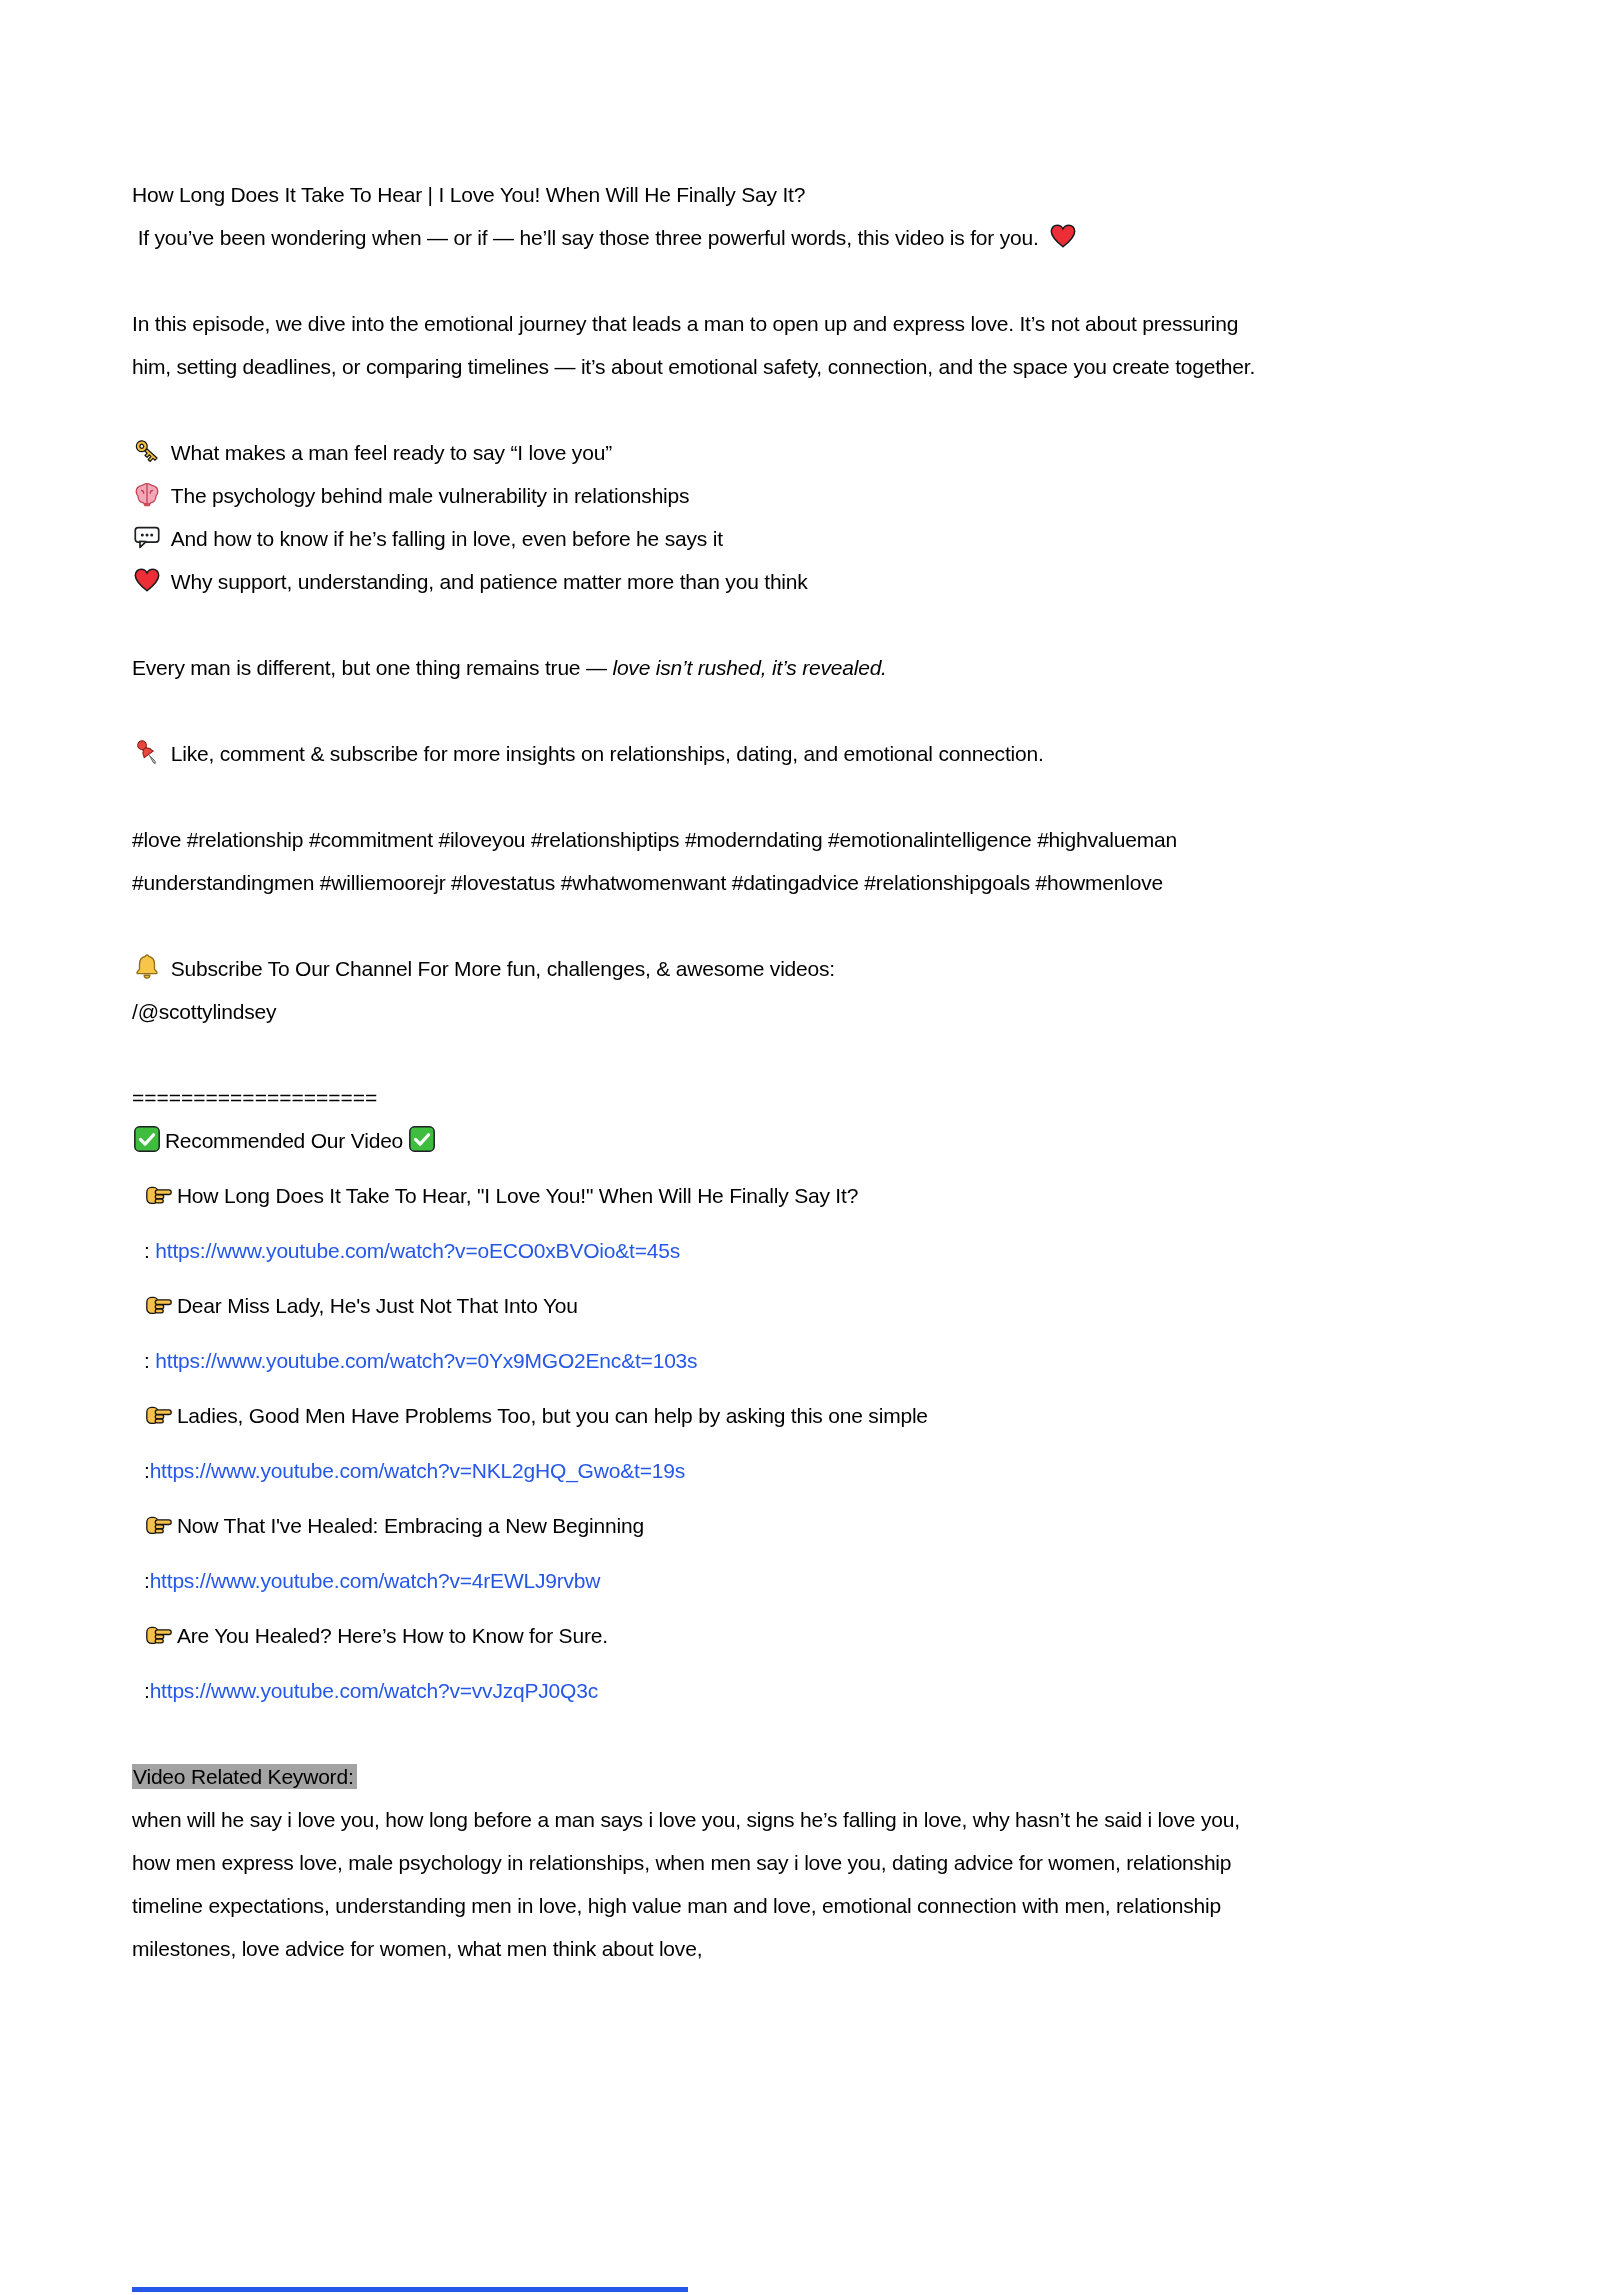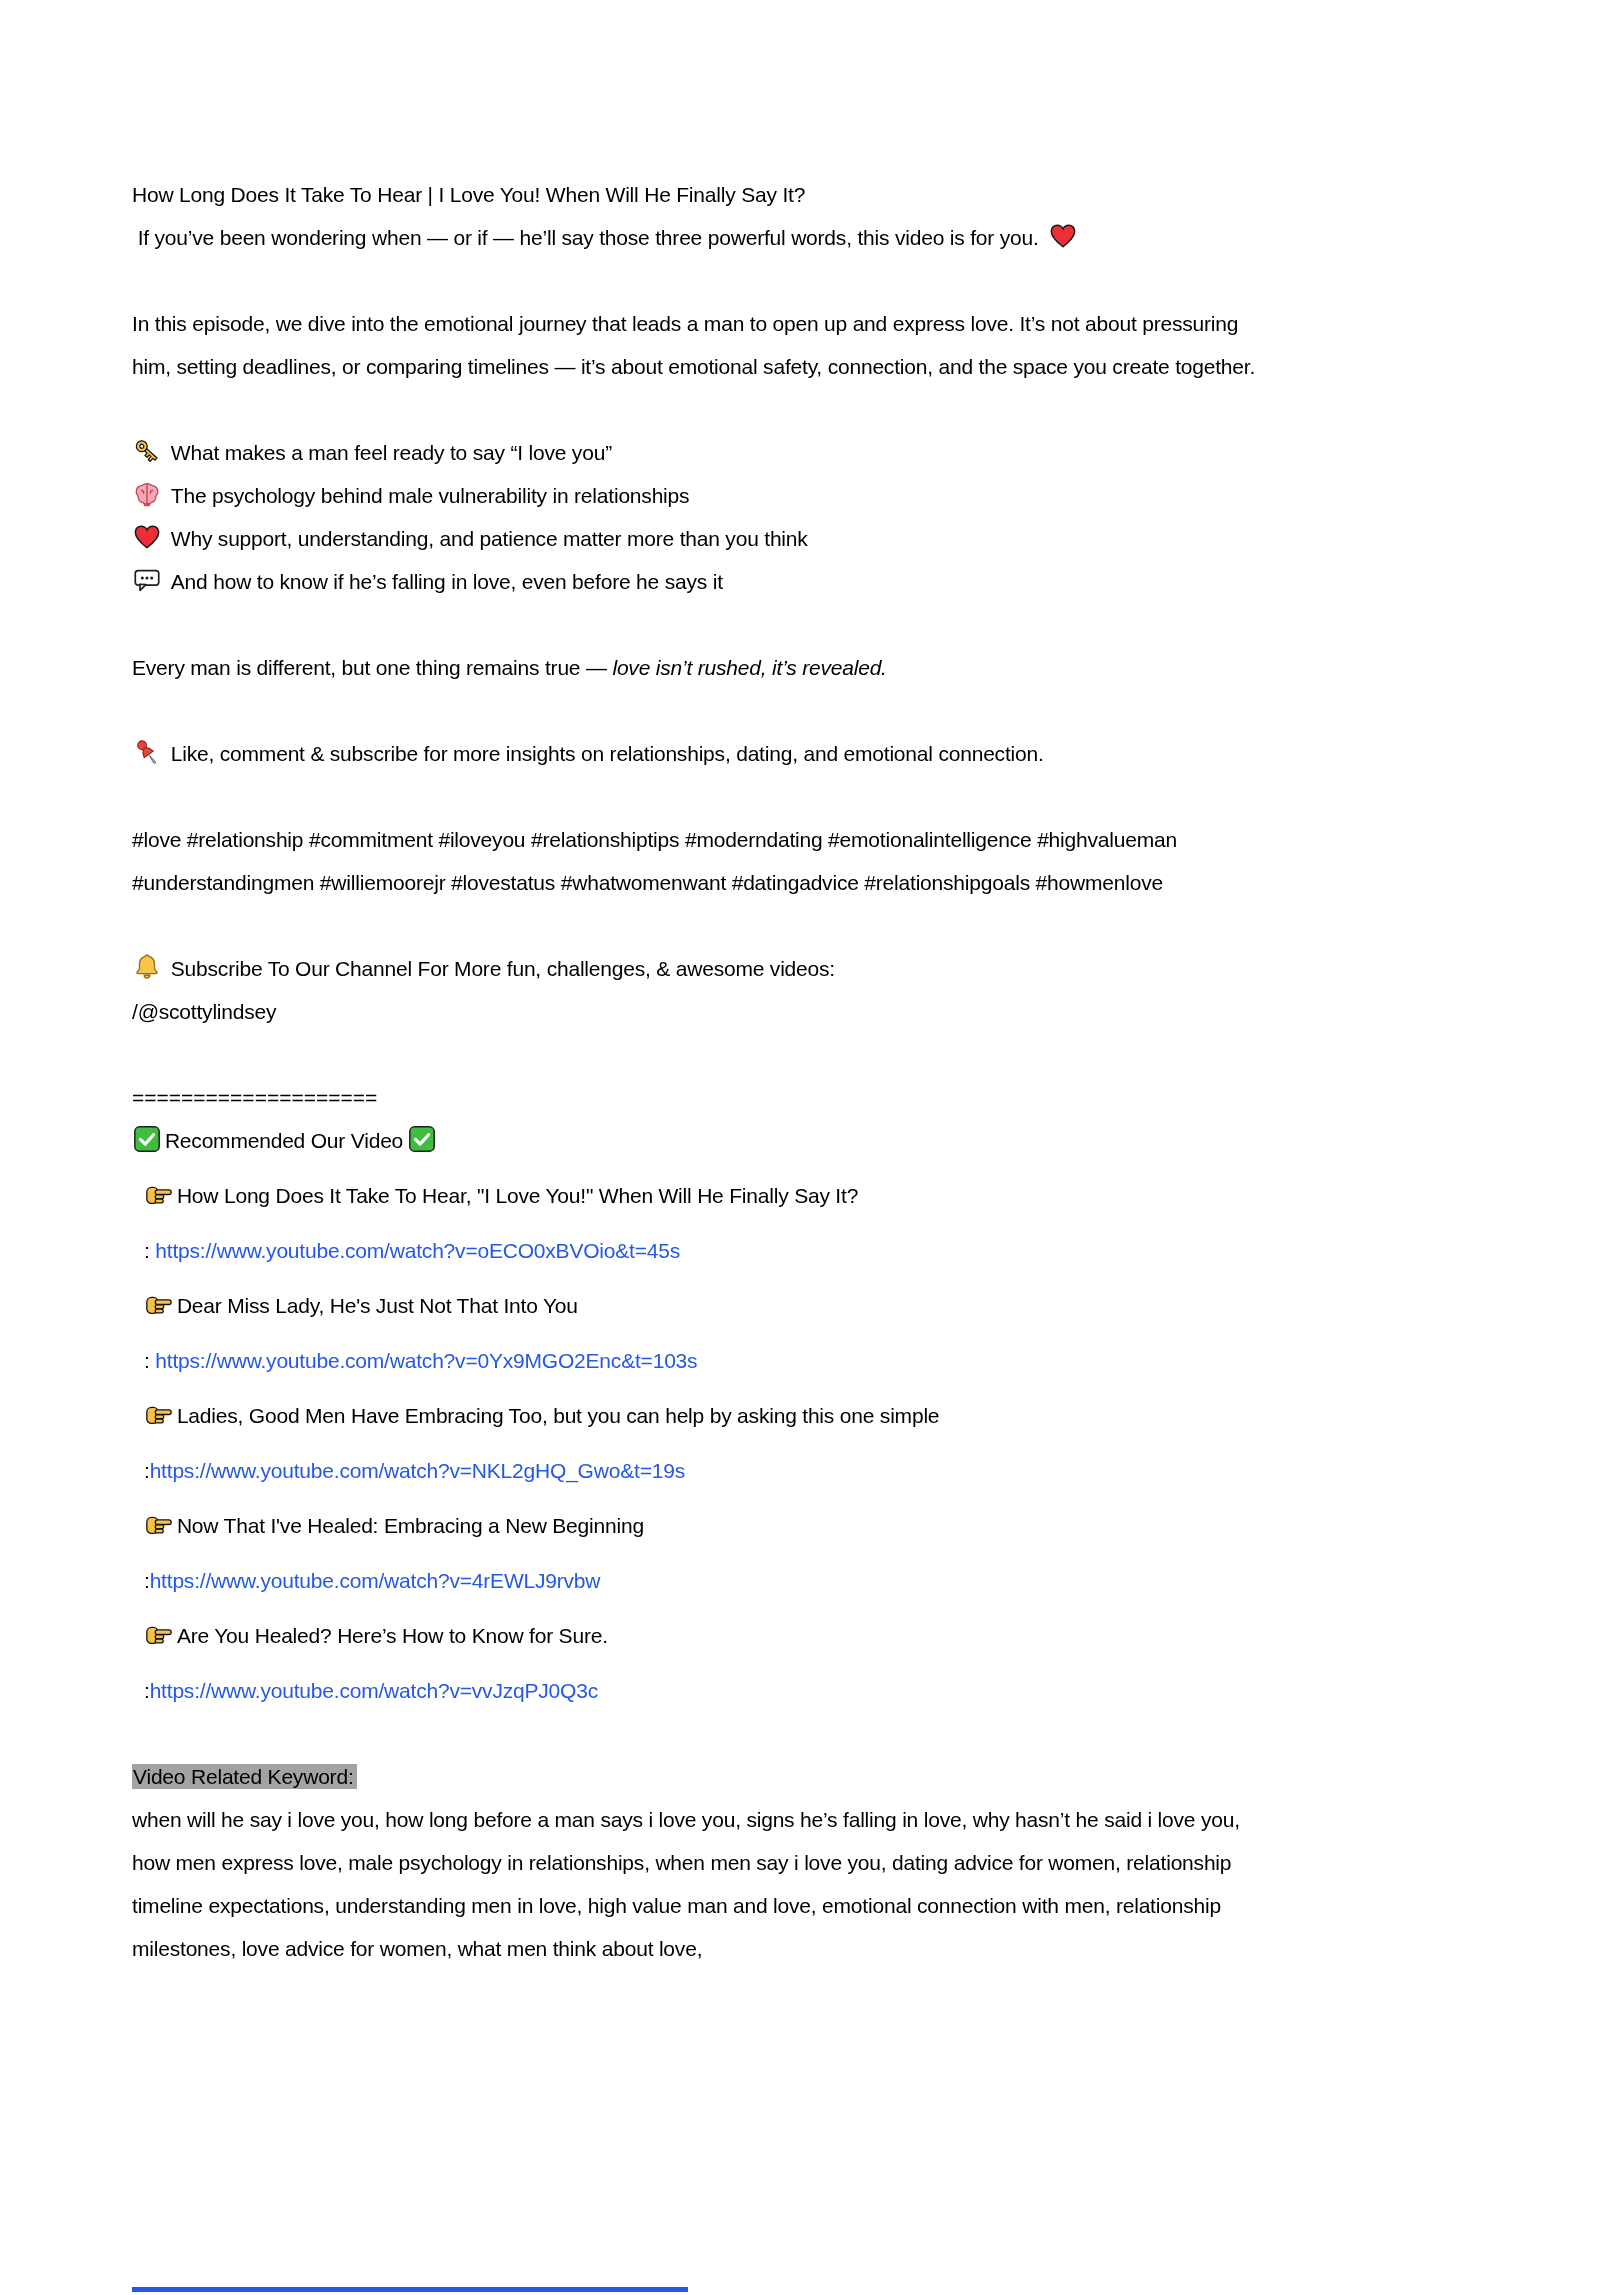--- a/index.html
+++ b/index.html
@@ -55,31 +55,31 @@
             <g stroke="#c2414f" stroke-width="1.4" fill="#f4a7b9">
               <path d="M16 5c-2.6 0-4 1.4-5.4 1.8C7 7.5 4.5 10 4.5 13.5c0 2 .8 3.6 2 4.8-.3 3.3 1.8 6.2 5 6.9 1.3 1.6 4 1.6 4.5 1.6s3.2 0 4.5-1.6c3.2-.7 5.3-3.6 5-6.9 1.2-1.2 2-2.8 2-4.8C27.5 10 25 7.5 21.4 6.8 20 6.4 18.6 5 16 5z"></path>
               <path d="M16 5.2v21.4" fill="none"></path>
               <path d="M10 12.2c1.5.2 2.5 1.5 2.5 3M22 12.2c-1.5.2-2.5 1.5-2.5 3" fill="none" stroke-linecap="round"></path>
             </g>
             <path d="M12.5 26.2c1 .9 6 .9 7 0l-1 2.4h-5z" fill="#e05252" stroke="#c2414f" stroke-width="1"></path>
           </svg></span><span>The psychology behind male vulnerability in relationships</span>
     </div>
     <div>
       <span class="icon sp"><svg viewBox="0 0 32 32">
-            <path d="M16 27.5C7.8 21 3.5 16.2 3.5 10.9 3.5 7 6.5 4.5 9.8 4.5c2.6 0 5 1.6 6.2 4 1.2-2.4 3.6-4 6.2-4 3.3 0 6.3 2.5 6.3 6.4 0 5.3-4.3 10.1-12.5 16.6z" fill="#ee2e36" stroke="#17191c" stroke-width="1.6"></path>
-          </svg></span><span>Why support, understanding, and patience matter more than you think</span>
-    </div>
-    <div>
-      <span class="icon sp"><svg viewBox="0 0 32 32">
             <rect x="3.5" y="6" width="25" height="15.5" rx="3" fill="#ffffff" stroke="#1c1e21" stroke-width="1.8"></rect>
             <path d="M8.5 20.5v6.5l6.5-6z" fill="#ffffff" stroke="#1c1e21" stroke-width="1.8" stroke-linejoin="round"></path>
             <circle cx="11" cy="13.8" r="1.6" fill="#1c1e21"></circle>
             <circle cx="16" cy="13.8" r="1.6" fill="#1c1e21"></circle>
             <circle cx="21" cy="13.8" r="1.6" fill="#1c1e21"></circle>
           </svg></span><span>And how to know if he’s falling in love, even before he says it</span>
+    </div>
+    <div>
+      <span class="icon sp"><svg viewBox="0 0 32 32">
+            <path d="M16 27.5C7.8 21 3.5 16.2 3.5 10.9 3.5 7 6.5 4.5 9.8 4.5c2.6 0 5 1.6 6.2 4 1.2-2.4 3.6-4 6.2-4 3.3 0 6.3 2.5 6.3 6.4 0 5.3-4.3 10.1-12.5 16.6z" fill="#ee2e36" stroke="#17191c" stroke-width="1.6"></path>
+          </svg></span><span>Why support, understanding, and patience matter more than you think</span>
     </div>
   </div>
 
   <p class="para">
     <span class="preserve">Every man is different, but one thing remains true — </span><em>love isn’t rushed, it’s revealed.</em>
   </p>
 
   <p class="para">
     <span class="icon sp"><svg viewBox="0 0 32 32">
           <g transform="rotate(-36 16 16)">
@@ -137,21 +137,21 @@
     </div>
 
     <div class="video-entry">
       <div><span class="icon tight"><svg viewBox="0 0 32 32">
               <g fill="#f7c04a" stroke="#141414" stroke-width="1.4" stroke-linejoin="round">
                 <rect x="3" y="9" width="12" height="17" rx="5"></rect>
                 <rect x="12" y="11.5" width="17" height="5" rx="2.5"></rect>
                 <rect x="12" y="17" width="9" height="4" rx="2"></rect>
                 <rect x="12" y="21.5" width="8.5" height="4" rx="2"></rect>
               </g>
-            </svg></span><span>Ladies, Good Men Have Embracing Too, but you can help by asking this one simple</span></div>
+            </svg></span><span>Ladies, Good Men Have Problems Too, but you can help by asking this one simple</span></div>
       <div><span class="preserve">:</span><a class="link">https://www.youtube.com/watch?v=NKL2gHQ_Gwo&amp;t=19s</a></div>
     </div>
 
     <div class="video-entry">
       <div><span class="icon tight"><svg viewBox="0 0 32 32">
               <g fill="#f7c04a" stroke="#141414" stroke-width="1.4" stroke-linejoin="round">
                 <rect x="3" y="9" width="12" height="17" rx="5"></rect>
                 <rect x="12" y="11.5" width="17" height="5" rx="2.5"></rect>
                 <rect x="12" y="17" width="9" height="4" rx="2"></rect>
                 <rect x="12" y="21.5" width="8.5" height="4" rx="2"></rect>

